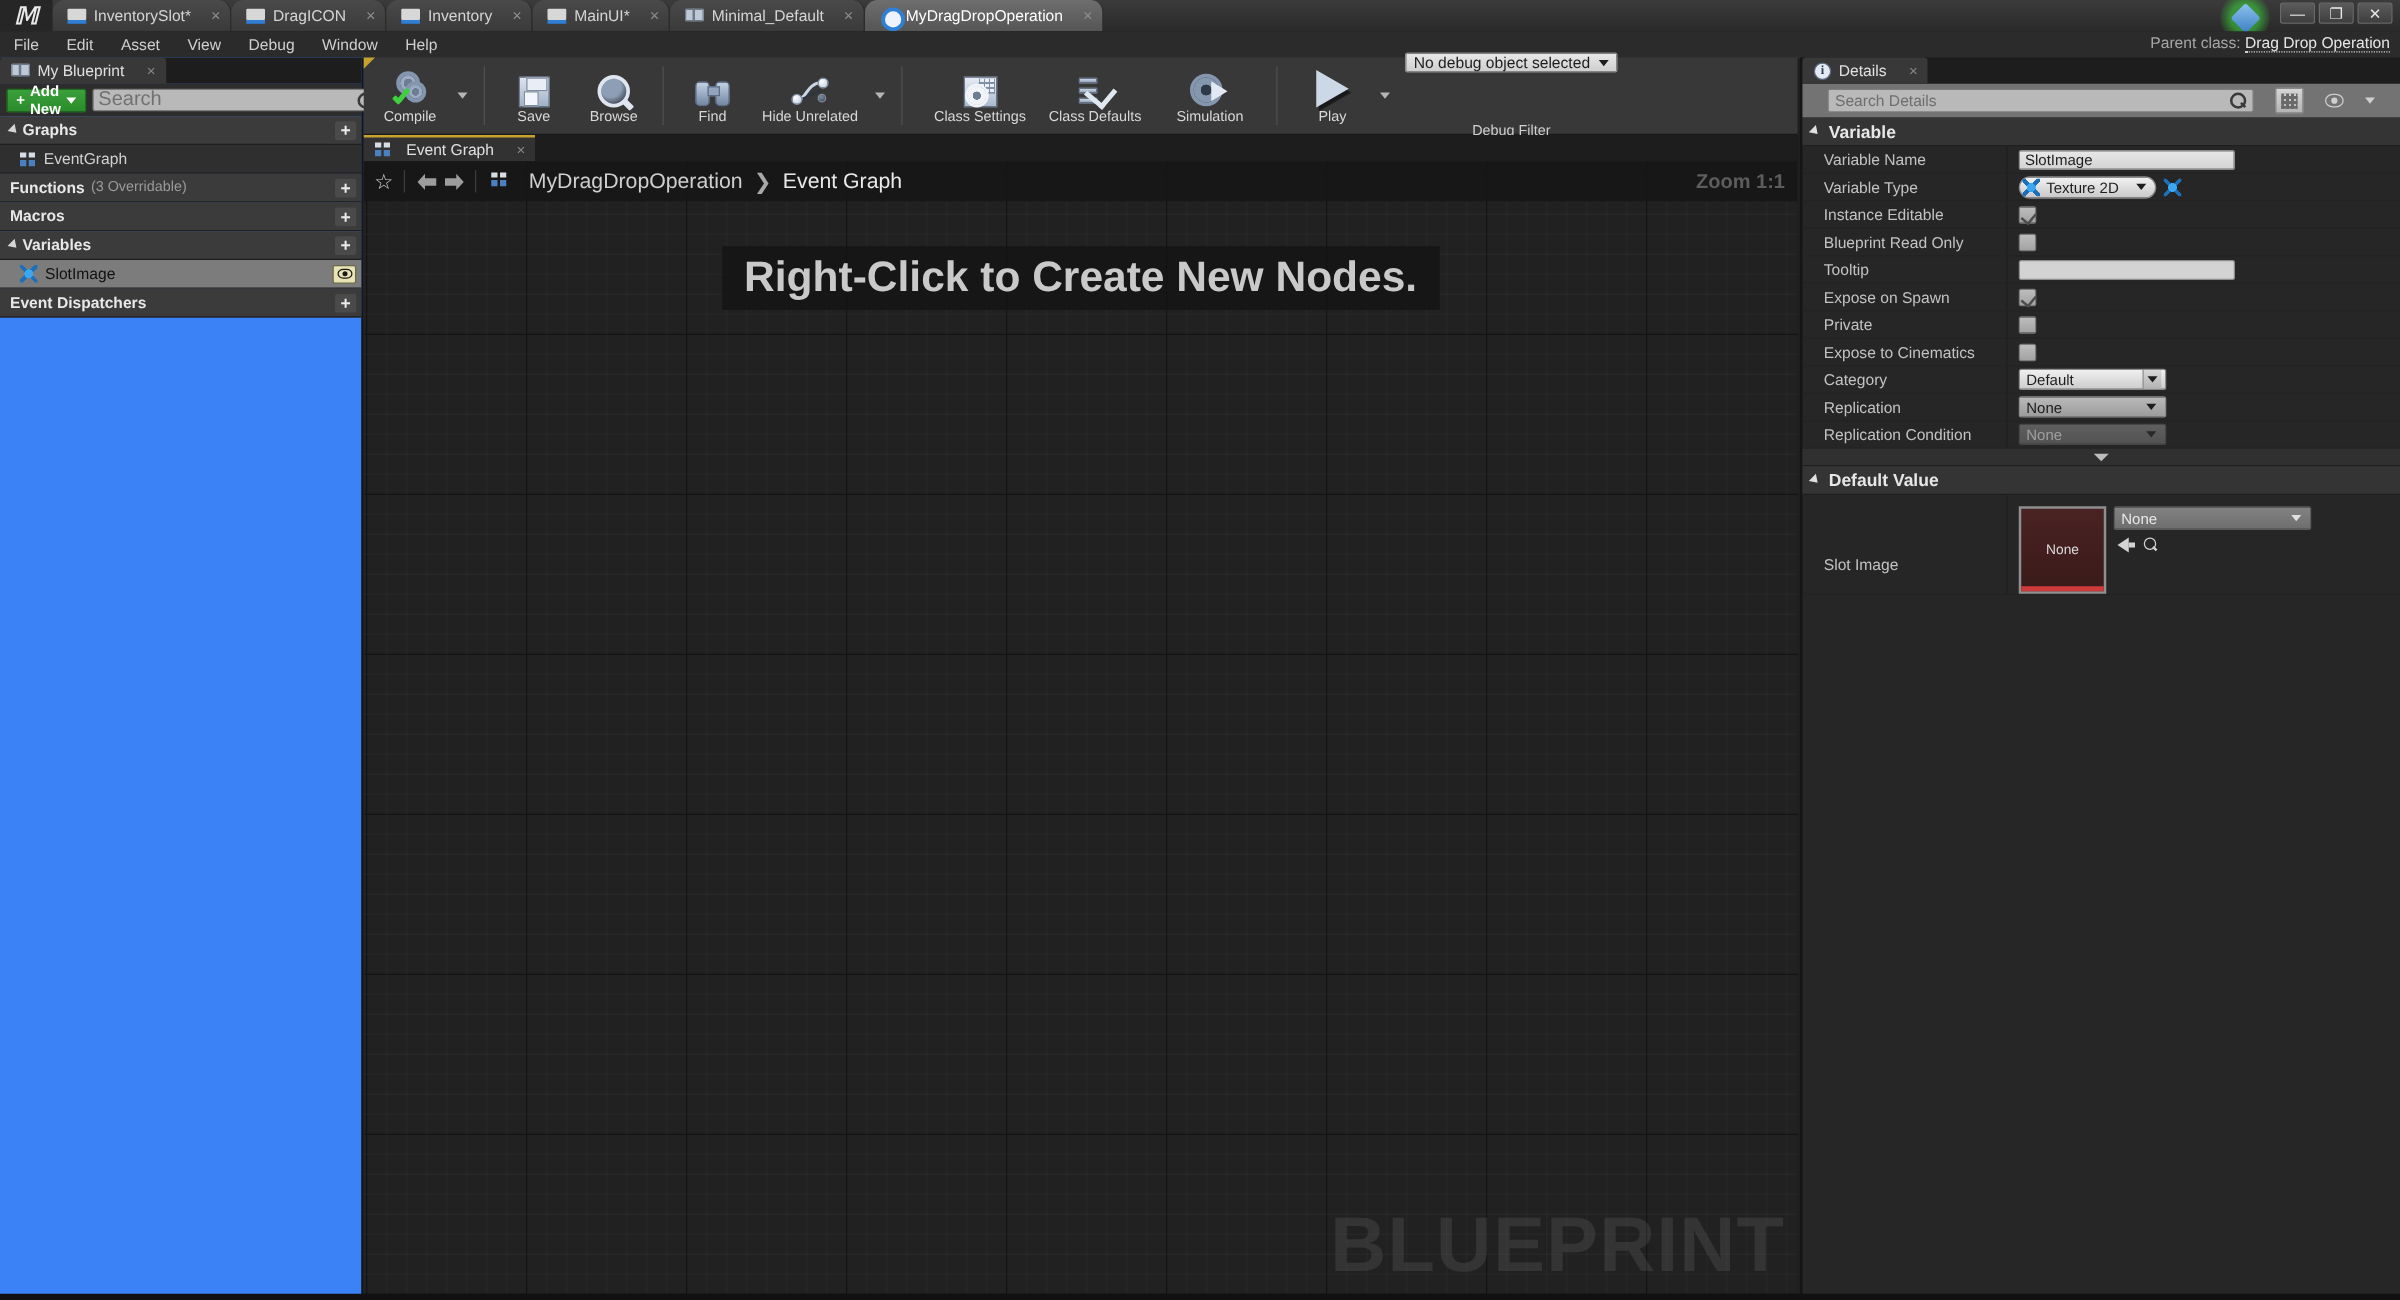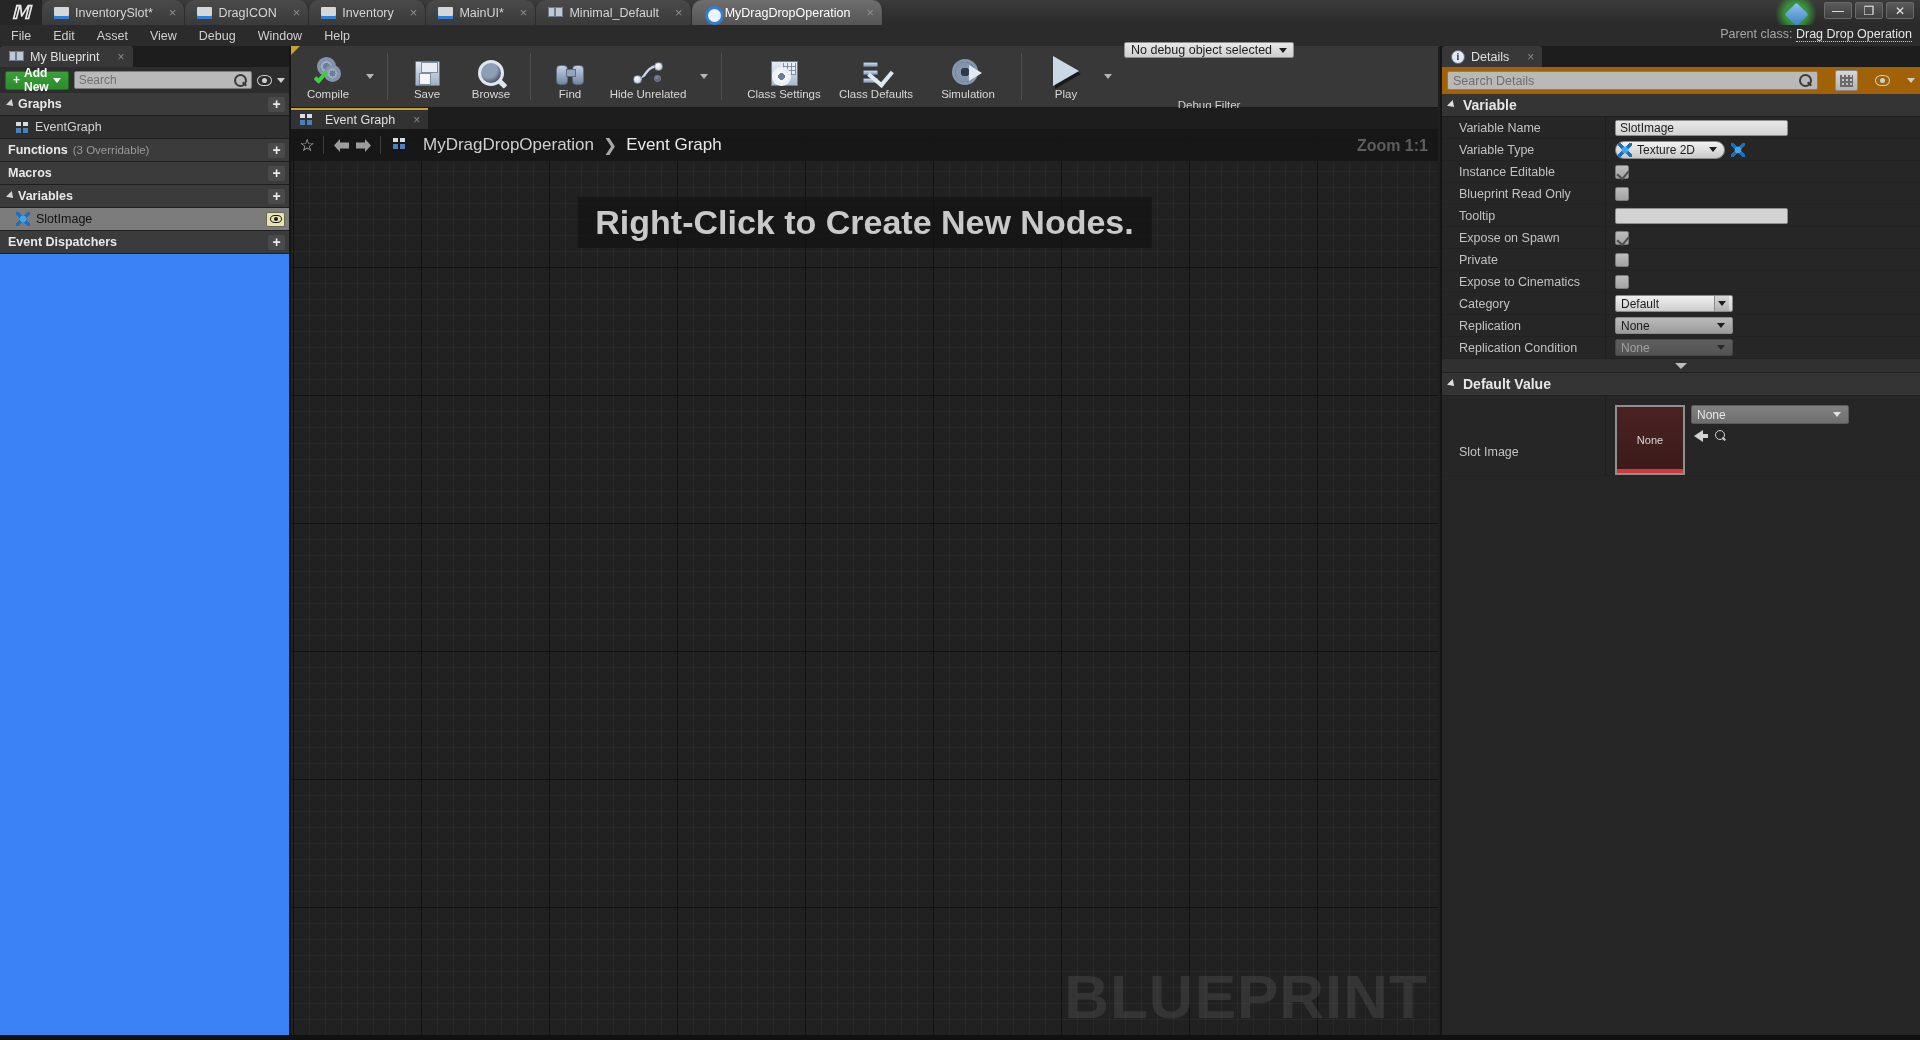--- a/index.html
+++ b/index.html
@@ -115,21 +115,21 @@
     border: 1px solid #1f6b1f; border-radius: 2px;
     color: #fff; font-size: 12px; font-weight: bold;
     display: flex; align-items: center; gap: 4px;
   }
   #mb-search {
     flex: 1; height: 18px; background: #b9b9b9; border: 1px solid #7d7d7d;
     border-radius: 2px; display: flex; align-items: center; padding: 0 4px;
   }
   #mb-search input {
     flex: 1; border: none; background: transparent; outline: none;
-    font-family: "Liberation Sans", sans-serif; font-size: 12px; color: #333;
+    font-family: "Liberation Sans", sans-serif; font-size: 16px; color: #333;
   }
   #mb-search input::placeholder { color: #717171; }
   .mag { width: 13px; height: 13px; position: relative; flex: none; }
   .mag::before {
     content:""; position:absolute; left:0; top:0; width:9px; height:9px;
     border:2px solid currentColor; border-radius:50%;
   }
   .mag::after {
     content:""; position:absolute; left:8px; top:9px; width:5px; height:2px;
     background: currentColor; transform: rotate(45deg);
@@ -403,21 +403,21 @@
     background: #262626; border-left: 2px solid #151515;
   }
   .det-tab-ico {
     width: 14px; height: 14px; border-radius: 50%;
     background: #e3eaf4; border: 1px solid #5a6a80; color:#2b3a50;
     font-size: 10px; font-weight: bold; display:flex; align-items:center; justify-content:center;
     font-family: "Liberation Serif", serif;
   }
   #det-search-row {
     height: 27px; display: flex; align-items: center; gap: 17px;
-    padding: 0 5px; background: #a16207;
+    padding: 0 20px; background: #737373;
   }
   #det-search {
     flex: 1; height: 19px; background: #b9b9b9; border: 1px solid #7d7d7d;
     border-radius: 2px; display: flex; align-items: center; padding: 0 5px;
   }
   #det-search input {
     flex: 1; border: none; background: transparent; outline: none;
     font-family: "Liberation Sans", sans-serif; font-size: 12.5px; color: #2e2e2e;
   }
   #det-search input::placeholder { color: #6e6e6e; }

